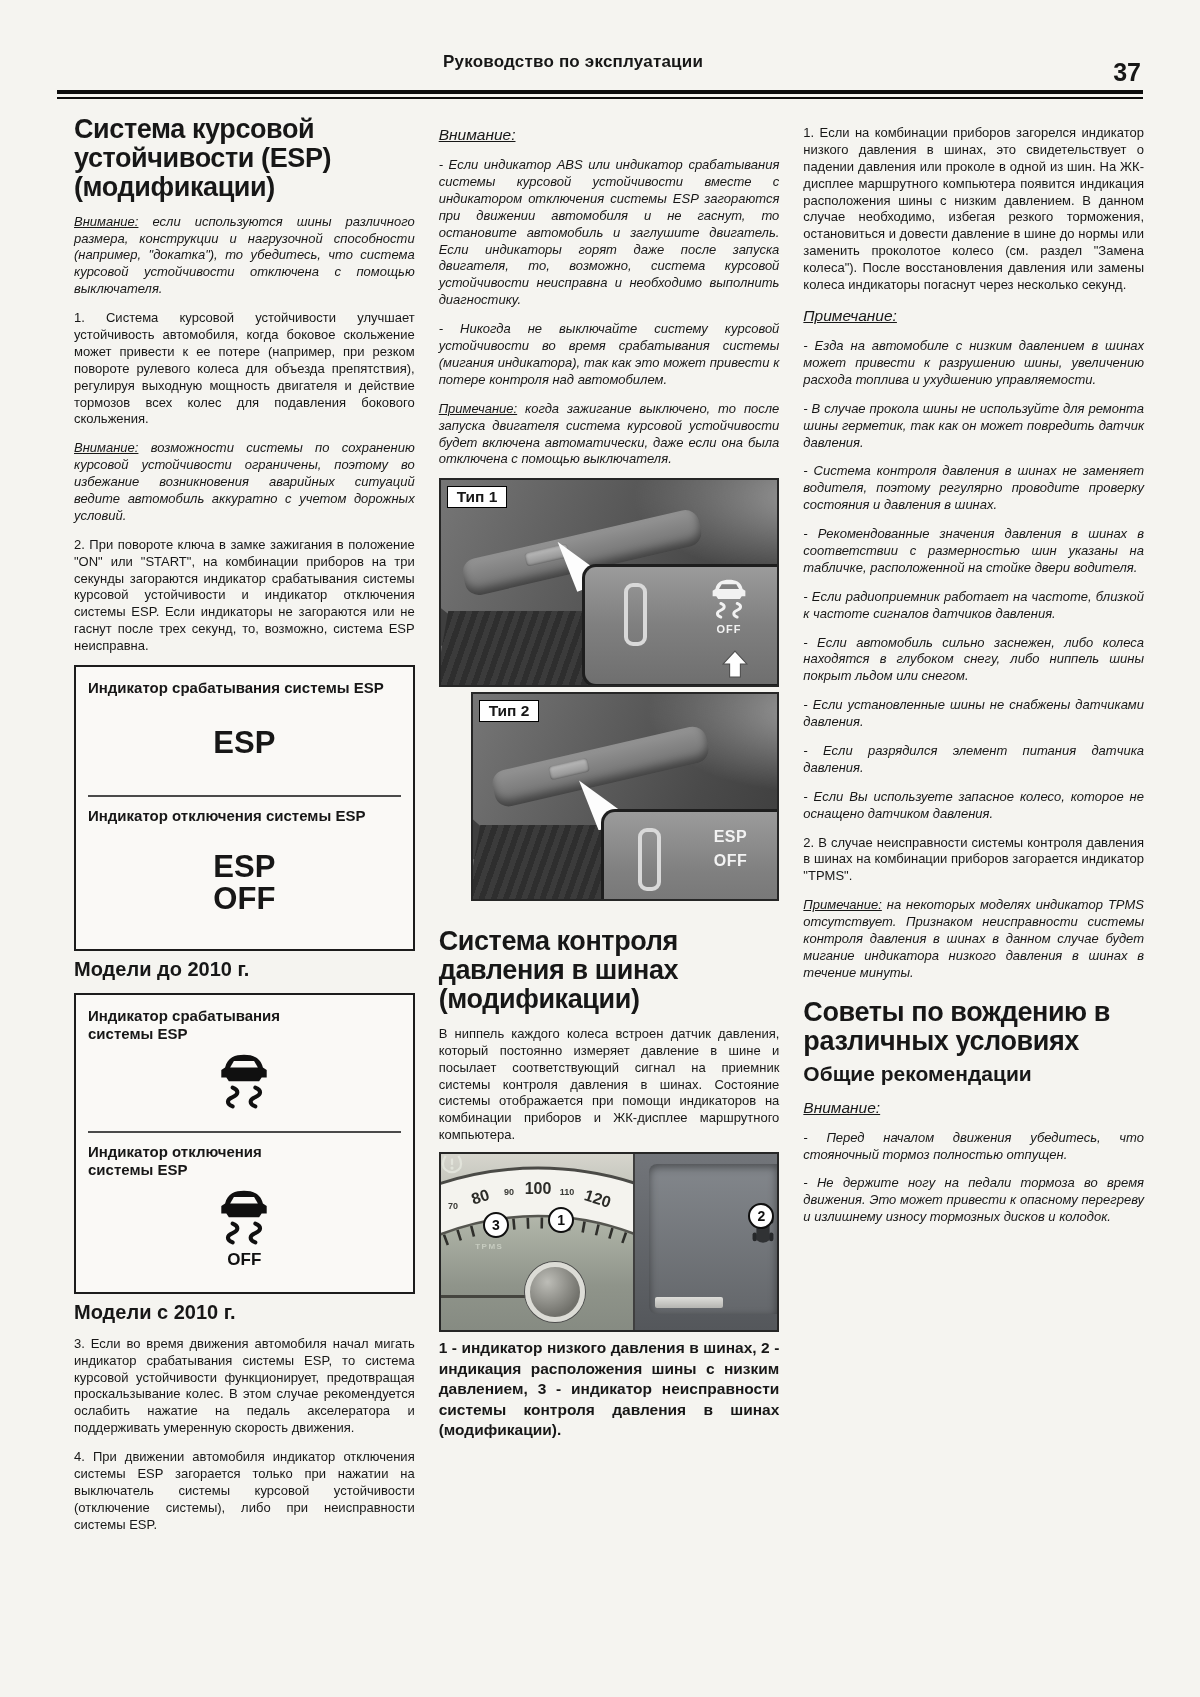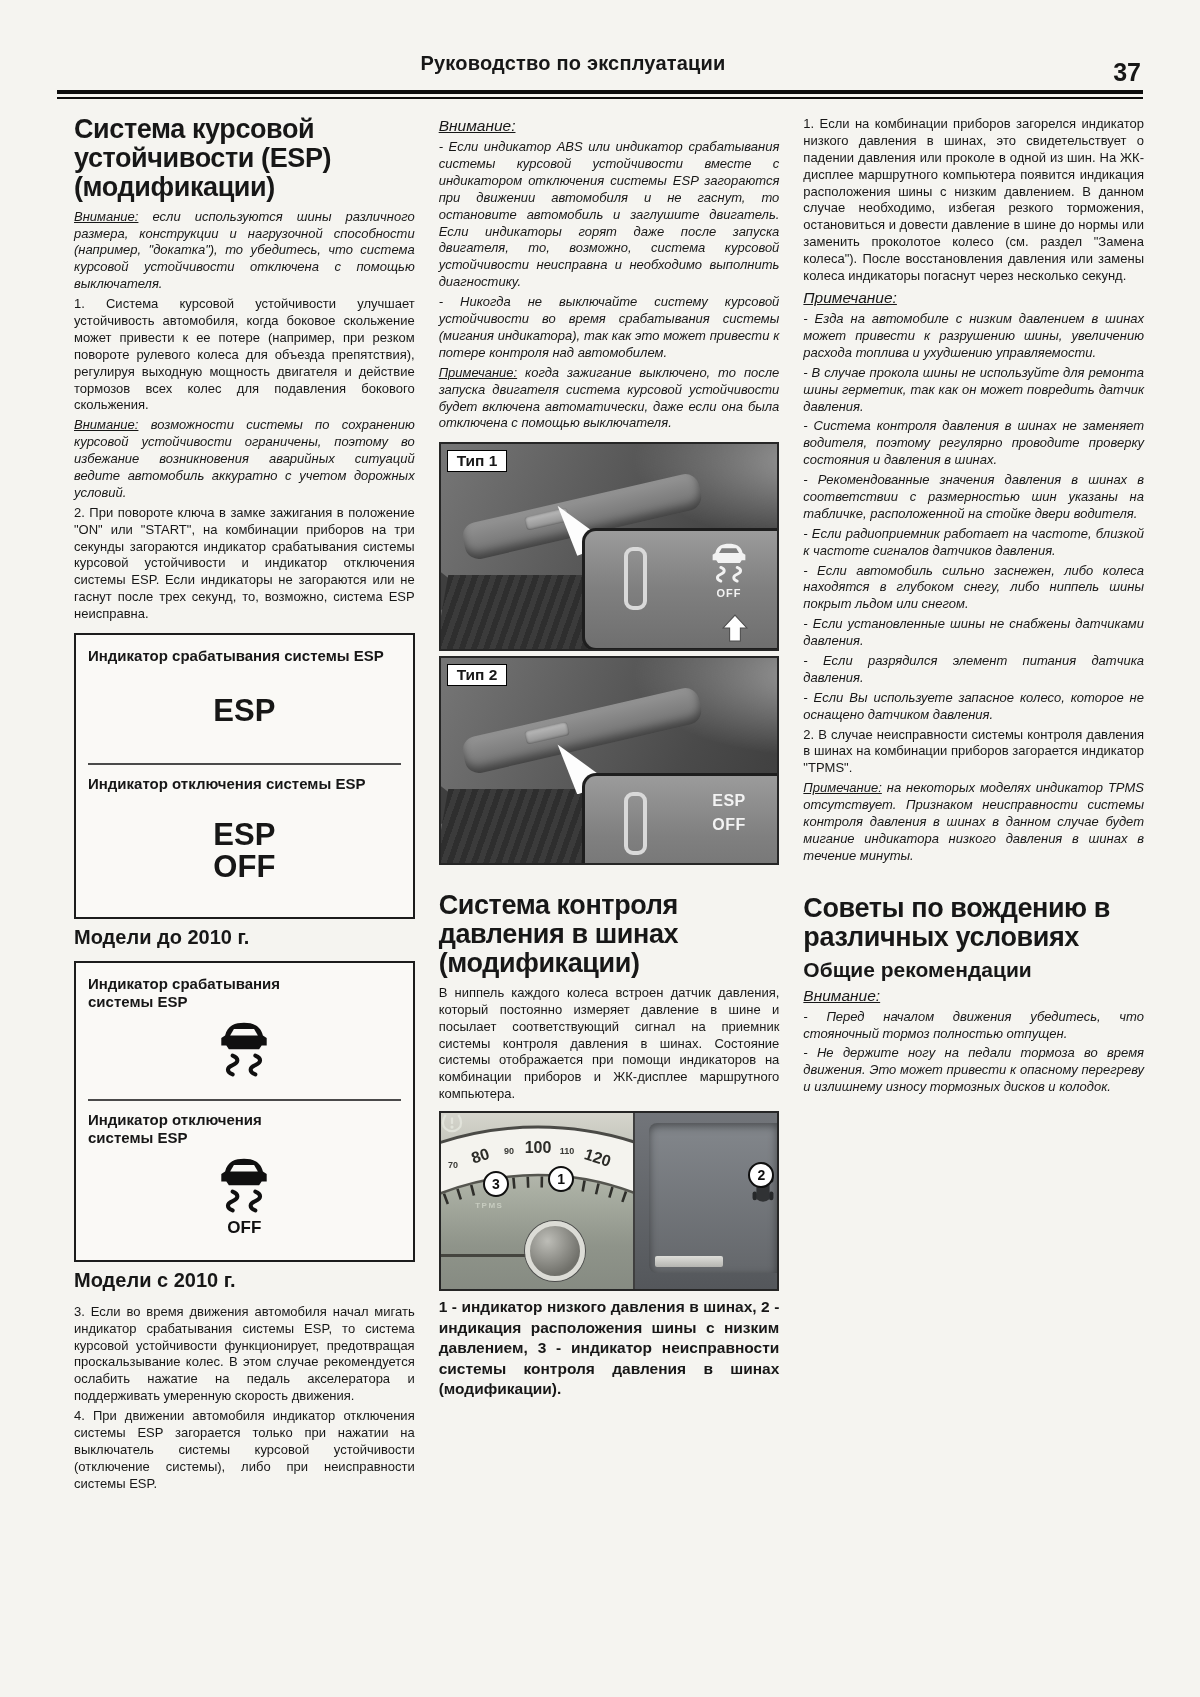--- a/index.html
+++ b/index.html
@@ -6,29 +6,29 @@
   body{
     width:1200px;height:1697px;position:relative;overflow:hidden;
     background:#f5f4f0;color:#171717;
     font-family:"Liberation Sans","DejaVu Sans",sans-serif;
     -webkit-font-smoothing:antialiased;
   }
   .page{position:absolute;inset:0;}
   
   header{padding-top:52px;}
   .hdr-inner{position:relative;width:1086px;margin:0 auto;height:34px;}
-  .hdr-title{position:absolute;left:0;right:54px;text-align:center;font-size:20px;font-weight:700;letter-spacing:0.2px;}
+  .hdr-title{position:absolute;left:0;right:54px;text-align:center;font-size:17px;font-weight:700;letter-spacing:0.2px;}
   .hdr-page{position:absolute;right:2px;top:6px;font-size:25px;font-weight:700;}
   .hdr-rule{width:1086px;margin:4px auto 0;height:3px;border-top:4px solid #0e0e0e;border-bottom:2px solid #0e0e0e;}
   
   .cols{display:flex;gap:24px;padding:14px 56px 0 74px;align-items:flex-start;}
   .col{flex:1 1 0;min-width:0;}
   .h1{font-size:27px;font-weight:700;line-height:1.07;margin:2px 0 7px;letter-spacing:-0.4px;}
   .h2{font-size:21px;font-weight:700;line-height:1.1;margin:4px 0 4px;}
-  p{margin:3px 0 3px;}
+  p{margin:12px 0 3px;}
   .body,.nitem,.warn{font-size:13px;line-height:1.3;text-align:justify;}
   .warn,.nitem{font-style:italic;}
   .wlabel{text-decoration:underline;}
   .nlabel{font-size:15.5px;font-style:italic;line-height:1.3;}
   .boxcap{font-weight:700;font-size:20px;margin:7px 0 12px;}
   .figcap{font-weight:700;font-size:15.5px;line-height:1.32;text-align:justify;margin-top:6px;}
   
   .espbox{border:2px solid #1c1c1c;background:#faf9f6;padding:12px 12px 4px;margin-top:10px;}
   .espbox-label{font-weight:700;font-size:15px;line-height:1.2;}
   .espbox-big{text-align:center;font-size:31px;font-weight:700;line-height:1.03;margin:30px 0 36px;}
@@ -168,21 +168,21 @@
               <path d="M31 29 c5 2 5 5.5 0 7.5 c-5 2 -5 5.5 0 7.5" stroke="#f2f2f2" stroke-width="3.2" fill="none" stroke-linecap="round"></path>
             </svg>
             <span class="btn-off">OFF</span>
           </div>
           <svg class="arrow-up" width="28" height="28" viewBox="0 0 26 26" aria-hidden="true">
             <polygon points="13,1 24,13 18,13 18,25 8,25 8,13 2,13" fill="#ffffff" stroke="#4d4d4d" stroke-width="1"></polygon>
           </svg>
         </div>
       </figure>
 
-      <figure class="photo type2" style="margin-block:5px 0;margin-inline:0;">
+      <figure class="photo type2" style="margin-block:5px 0;margin-inline:0;margin-left:32px;">
         <div class="art-bg"></div>
         <div class="art-rim"></div>
         <div class="art-stalk"></div>
         <div class="art-switch"></div>
         <div class="art-lower"></div>
         <span class="photo-tag">Тип 2</span>
         <div class="pointer"></div>
         <div class="inset">
           <div class="slot"></div>
           <div class="btn">
@@ -249,21 +249,21 @@
       <p class="nitem">- Если радиоприемник работает на частоте, близкой к частоте сигналов датчиков давления.</p>
       <p class="nitem">- Если автомобиль сильно заснежен, либо колеса находятся в глубоком снегу, либо ниппель шины покрыт льдом или снегом.</p>
       <p class="nitem">- Если установленные шины не снабжены датчиками давления.</p>
       <p class="nitem">- Если разрядился элемент питания датчика давления.</p>
       <p class="nitem">- Если Вы используете запасное колесо, которое не оснащено датчиком давления.</p>
       <p class="body">2. В случае неисправности системы контроля давления в шинах на комбинации приборов загорается индикатор "TPMS".</p>
       <p class="nitem">
         <span class="wlabel">Примечание:</span>
         <span>на некоторых моделях индикатор TPMS отсутствует. Признаком неисправности системы контроля давления в шинах в данном случае будет мигание индикатора низкого давления в шинах в течение минуты.</span>
       </p>
-      <h1 class="h1" style="margin-top:29px;">Советы по вождению в различных условиях</h1>
+      <h1 class="h1" style="margin-top:16px;">Советы по вождению в различных условиях</h1>
       <h2 class="h2">Общие рекомендации</h2>
       <p class="nlabel wlabel">Внимание:</p>
       <p class="nitem">- Перед началом движения убедитесь, что стояночный тормоз полностью отпущен.</p>
       <p class="nitem">- Не держите ногу на педали тормоза во время движения. Это может привести к опасному перегреву и излишнему износу тормозных дисков и колодок.</p>
     </section>
 
   </main>
 </div>
 
 </body></html>

